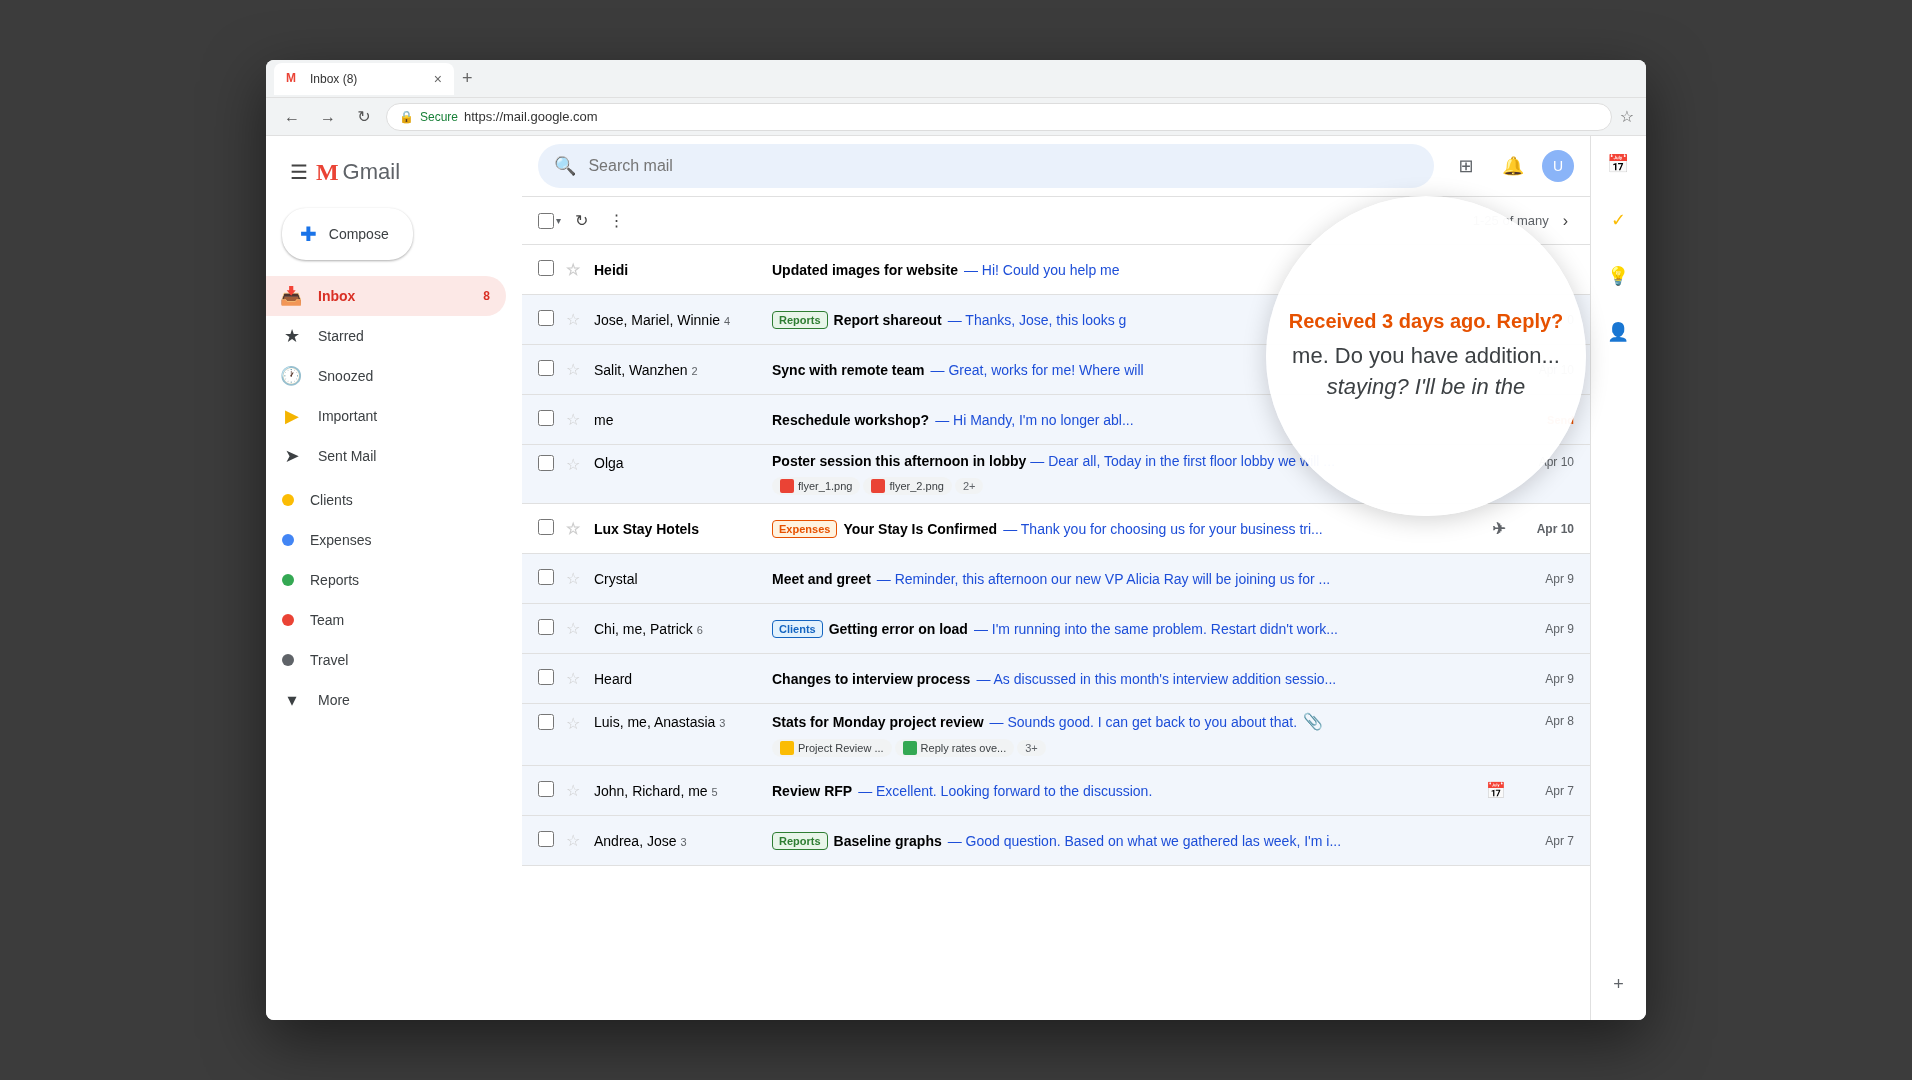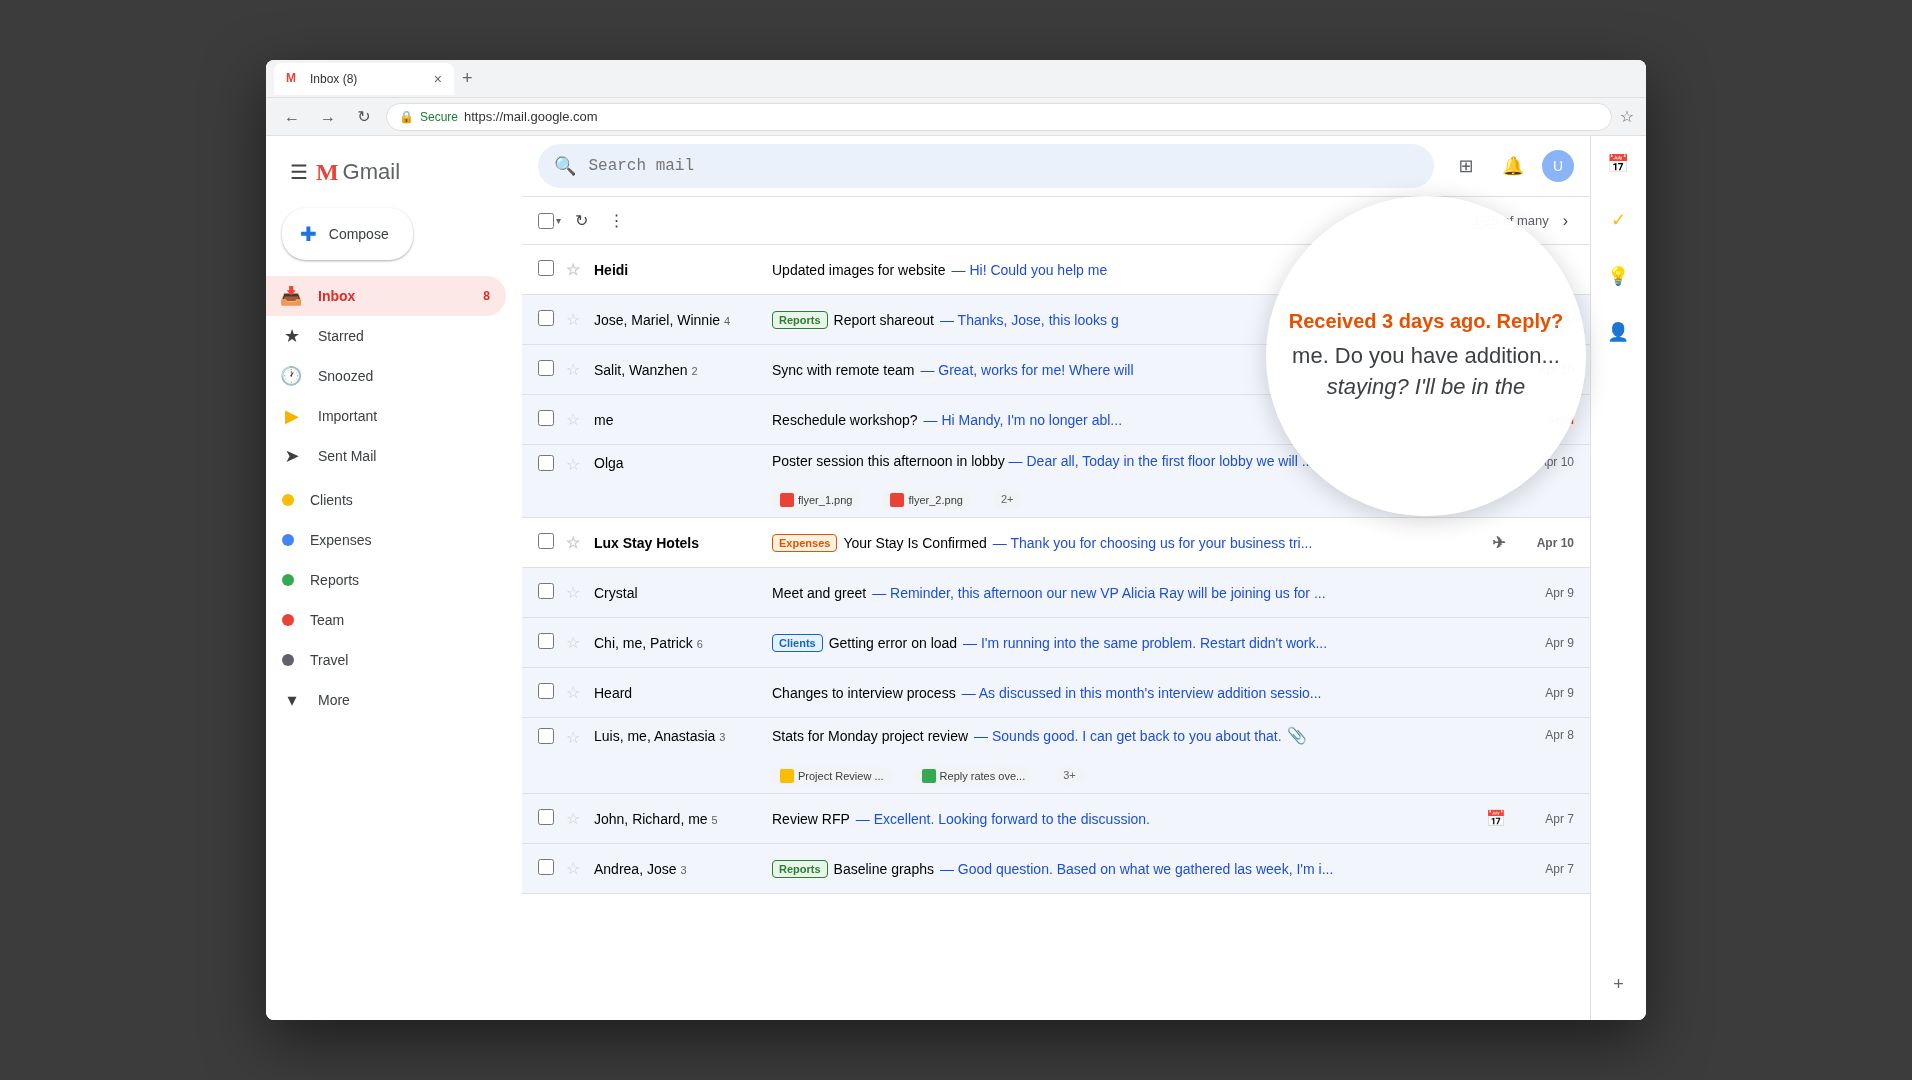--- a/index.html
+++ b/index.html
@@ -343,21 +343,21 @@
       flex: 1;
       overflow: hidden;
       text-overflow: ellipsis;
       white-space: nowrap;
       display: flex;
       align-items: center;
       gap: 6px;
     }
 
     .subject-text {
-      font-weight: normal;
+      font-weight: bold;
     }
 
     .snippet-text {
       color: #1d4ed8;
       font-weight: normal;
     }
 
     .date-col {
       width: 60px;
       text-align: right;
@@ -446,23 +446,24 @@
     }
 
     .long-row .subject-col {
       flex-direction: column;
       align-items: flex-start;
       gap: 4px;
     }
 
     .chips-row {
       display: flex;
-      gap: 22px;
+      gap: 3px;
       flex-wrap: wrap;
-      margin-top: 18px;
+      margin-top: 4px;
+      align-items: center;
     }
 
     
     .right-panel {
       width: 56px;
       background: #fff;
       border-left: 1px solid #e0e0e0;
       display: flex;
       flex-direction: column;
       align-items: center;
@@ -502,21 +503,20 @@
       gap: 12px;
     }
 
     .search-input {
       background: none;
       border: none;
       outline: none;
       font-size: 16px;
       color: #0369a1;
       flex: 1;
-      font-family: Liberation Mono, monospace;
     }
 
     .top-icons {
       display: flex;
       align-items: center;
       gap: 8px;
     }
 
     .top-icon-btn {
       width: 40px;

